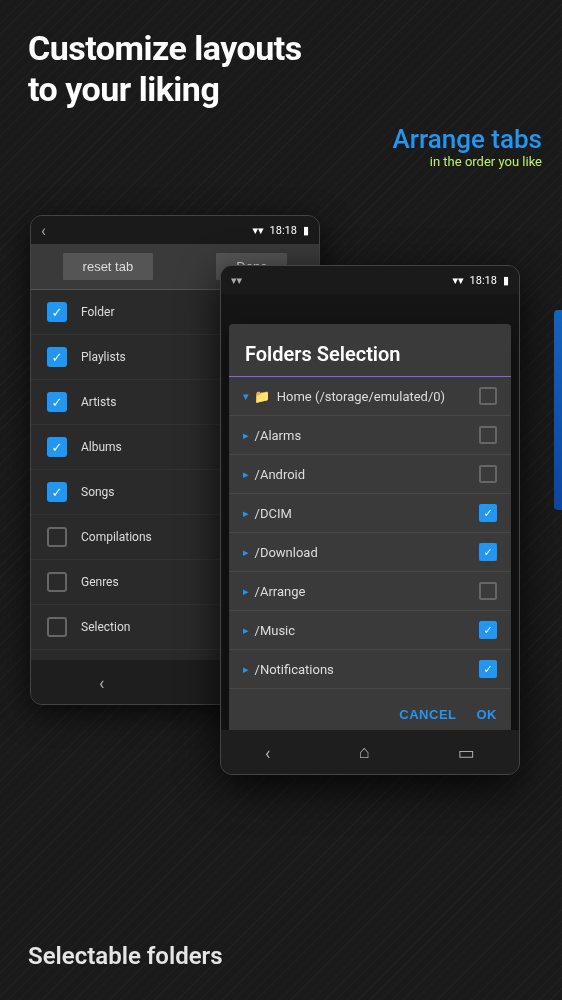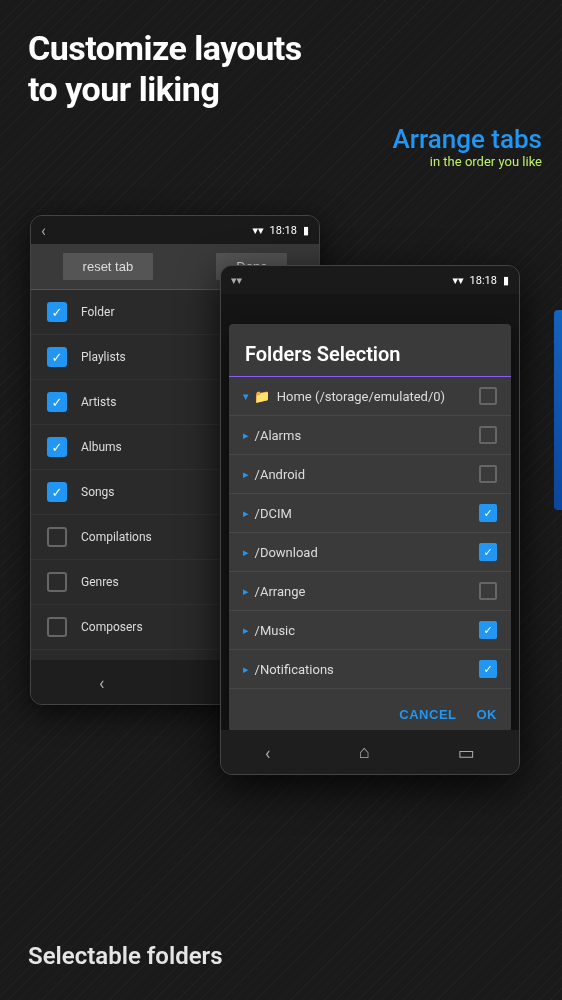--- a/index.html
+++ b/index.html
@@ -393,21 +393,21 @@
           <div class="phone-list-item">
             <div class="check-box unchecked"></div>
             <span class="list-item-label">Compilations</span>
           </div>
           <div class="phone-list-item">
             <div class="check-box unchecked"></div>
             <span class="list-item-label">Genres</span>
           </div>
           <div class="phone-list-item">
             <div class="check-box unchecked"></div>
-            <span class="list-item-label">Composers</span>
+            <span class="list-item-label">Selection</span>
           </div>
           <div class="phone-list-item">
             <div class="check-box unchecked"></div>
             <span class="list-item-label">Format</span>
           </div>
         </div>
 
       <div class="phone-nav-bar">
         <span class="nav-btn">‹</span>
         <span class="nav-btn">⌂</span>

